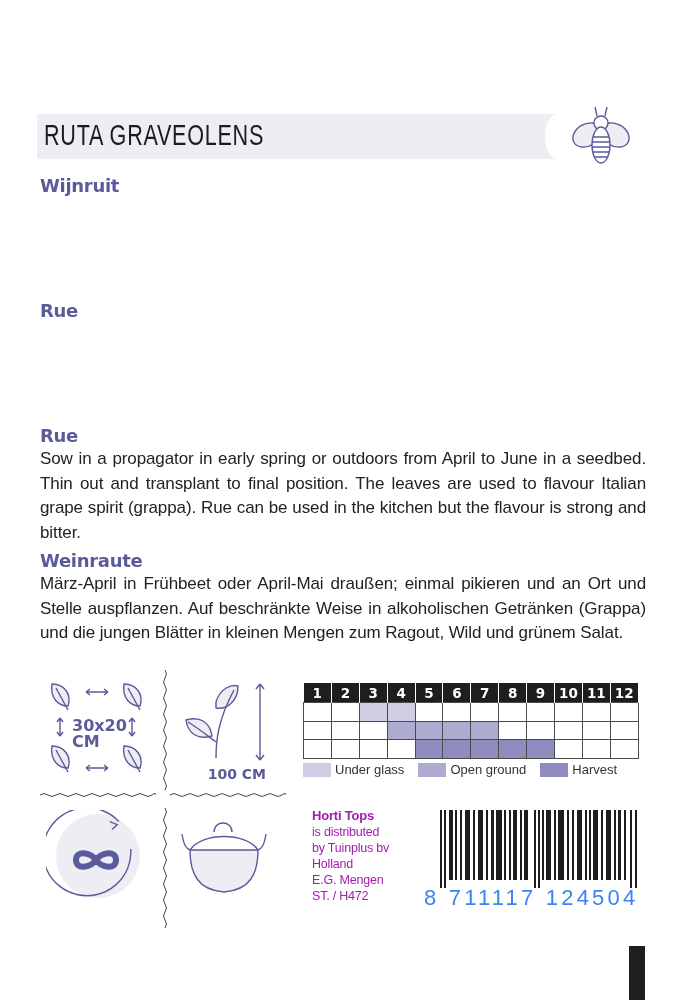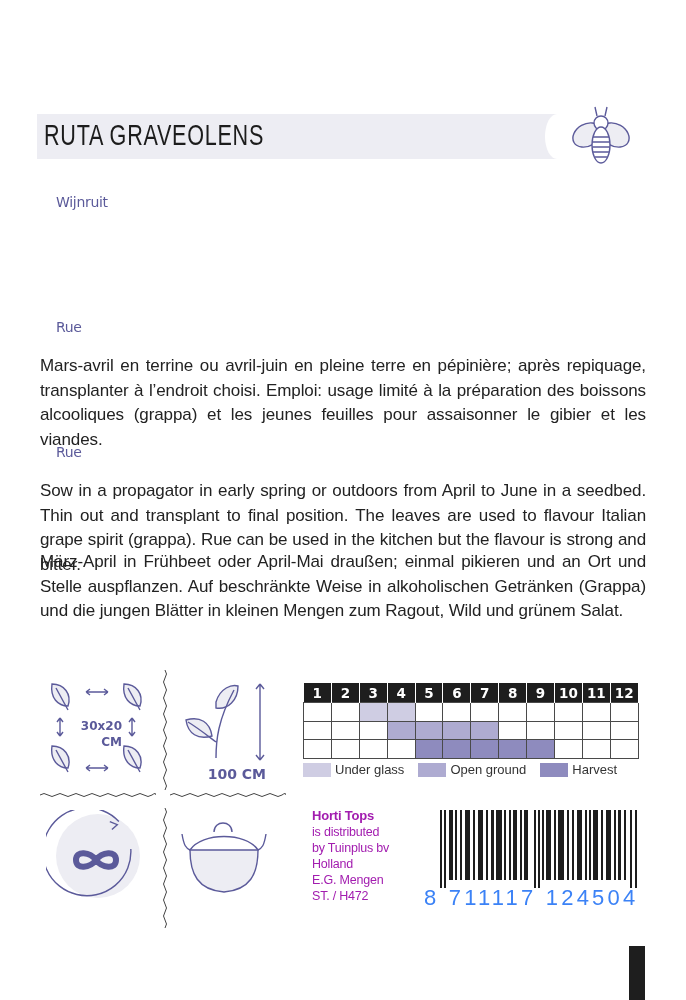--- a/index.html
+++ b/index.html
@@ -9,21 +9,21 @@
   .title-band { position:absolute; left:37px; top:114px; width:520px; height:45px;
                 background:#ededf3; }
   .title-band .curve { position:absolute; right:-12px; top:0; width:24px; height:45px;
                 background:#fff; border-radius:50% 0 0 50%; }
   .title-text { position:absolute; left:44px; top:118px; font-family:"Liberation Sans Narrow","Liberation Sans", sans-serif;
                 font-size:30px; letter-spacing:1px; color:#1c1c1c; transform:scaleX(0.72); transform-origin:left top;
                 font-weight:400; }
   .bee { position:absolute; left:568px; top:103px; width:66px; height:64px; }
 
   .section { position:absolute; left:40px; width:606px; }
-  .section h2 { margin:16px; font-size:14px; font-weight:normal; color:#5b5a9a; line-height:22px; letter-spacing:-0.3px;}
+  .section h2 { margin:0; font-size:18px; font-weight:bold; color:#5b5a9a; line-height:22px; letter-spacing:-0.3px;}
   .section p { margin:0; font-size:17px; line-height:24.5px; text-align:justify; color:#222;
                font-family:"Liberation Sans", sans-serif; letter-spacing:-0.1px; }
   .wavy-v { position:absolute; left:162px; top:670px; width:6px; height:260px; }
   .wavy-h1 { position:absolute; left:40px; top:792px; width:116px; height:6px; }
   .wavy-h2 { position:absolute; left:170px; top:792px; width:116px; height:6px; }
 
   .cal { position:absolute; left:303px; top:683px; border-collapse:collapse; }
   .cal td { width:26.9px; height:17.5px; border:1.3px solid #4a4a4a; padding:0; }
   .cal th { width:26.9px; height:19px; background:#1e1e1e; color:#fff; font-size:13.5px; font-weight:bold;
             border:1.3px solid #fff; border-top:none; border-bottom:none; padding:0; text-align:center; }
@@ -62,27 +62,27 @@
   <ellipse cx="33" cy="20" rx="7" ry="7" fill="#fff"></ellipse>
   <ellipse cx="33" cy="42" rx="9" ry="18" fill="#fff"></ellipse>
   <path d="M25 34 H41 M24.5 39 H41.5 M24.5 44 H41.5 M25 49 H41 M27 54 H39"></path>
 </svg>
 
 <div class="section" style="top:175px;">
   <h2>Wijnruit</h2>
 </div>
 <div class="section" style="top:300px;">
   <h2>Rue</h2>
-  <p>Mars-avril en terrine ou avril-juin en pleine terre en pépinière; après repiquage, transplanter à l’endroit choisi. Emploi: usage limité à la préparation des boissons alcooliques (grappa) et les jeunes feuilles pour assaisonner le gibier et les viandes.</p>
 </div>
 <div class="section" style="top:425px;">
   <h2>Rue</h2>
   <p>Sow in a propagator in early spring or outdoors from April to June in a seedbed. Thin out and transplant to final position. The leaves are used to flavour Italian grape spirit (grappa). Rue can be used in the kitchen but the flavour is strong and bitter.</p>
 </div>
 <div class="section" style="top:550px;">
+  <h2>Weinraute</h2>
   <p>März-April in Frühbeet oder April-Mai draußen; einmal pikieren und an Ort und Stelle auspflanzen. Auf beschränkte Weise in alkoholischen Getränken (Grappa) und die jungen Blätter in kleinen Mengen zum Ragout, Wild und grünem Salat.</p>
 </div>
 
 <svg class="wavy-v" viewBox="0 0 6 260" preserveAspectRatio="none">
   <path d="M3 0 q3 4 0 8 q-3 4 0 8 q3 4 0 8 q-3 4 0 8 q3 4 0 8 q-3 4 0 8 q3 4 0 8 q-3 4 0 8 q3 4 0 8 q-3 4 0 8 q3 4 0 8 q-3 4 0 8 q3 4 0 8 q-3 4 0 8 q3 4 0 8 M3 138 q3 4 0 8 q-3 4 0 8 q3 4 0 8 q-3 4 0 8 q3 4 0 8 q-3 4 0 8 q3 4 0 8 q-3 4 0 8 q3 4 0 8 q-3 4 0 8 q3 4 0 8 q-3 4 0 8 q3 4 0 8 q-3 4 0 8 q3 4 0 8" stroke="#444" stroke-width="1" fill="none"></path>
 </svg>
 <svg class="wavy-h1" viewBox="0 0 116 6" preserveAspectRatio="none">
   <path d="M0 3 q4 -3 8 0 q4 3 8 0 q4 -3 8 0 q4 3 8 0 q4 -3 8 0 q4 3 8 0 q4 -3 8 0 q4 3 8 0 q4 -3 8 0 q4 3 8 0 q4 -3 8 0 q4 3 8 0 q4 -3 8 0 q4 3 8 0 q4 -3 4 0" stroke="#444" stroke-width="1" fill="none"></path>
 </svg>
 <svg class="wavy-h2" viewBox="0 0 116 6" preserveAspectRatio="none">
@@ -95,21 +95,21 @@
     <path d="M80 4 C92 4 100 14 96 26 C86 26 78 18 80 4 Z"></path>
     <path d="M8 66 C20 66 28 76 24 88 C14 88 6 80 8 66 Z"></path>
     <path d="M80 66 C92 66 100 76 96 88 C86 88 78 80 80 66 Z"></path>
   </g>
   <path d="M12 8 L24 30 M84 8 L96 30 M12 70 L24 92 M84 70 L96 92"></path>
   <path d="M42 12 H64 M42 12 l4 -3 M42 12 l4 3 M64 12 l-4 -3 M64 12 l-4 3"></path>
   <path d="M42 88 H64 M42 88 l4 -3 M42 88 l4 3 M64 88 l-4 -3 M64 88 l-4 3"></path>
   <path d="M16 38 V56 M16 38 l-3 4 M16 38 l3 4 M16 56 l-3 -4 M16 56 l3 -4"></path>
   <path d="M88 38 V56 M88 38 l-3 4 M88 38 l3 4 M88 56 l-3 -4 M88 56 l3 -4"></path>
 </svg>
-<div style="position:absolute;left:72px;top:718px;width:50px;text-align:right;color:#5b5a9a;font-weight:bold;font-size:12px;line-height:16px;">
+<div style="position:absolute;left:72px;top:718px;width:50px;text-align:left;color:#5b5a9a;font-weight:bold;font-size:16px;line-height:16px;">
   <div>30x20</div>
   <div>CM</div>
 </div>
 
 <svg style="position:absolute;left:180px;top:680px;width:90px;height:82px;" viewBox="0 0 90 82" fill="none" stroke="#5b5a9a" stroke-width="1.4">
   <path d="M36 22 C40 8 52 4 58 6 C58 20 48 30 36 28 Z" fill="#ededf3"></path>
   <path d="M6 40 C20 36 30 42 32 56 C18 60 8 54 6 40 Z" fill="#ededf3"></path>
   <path d="M36 78 C36 60 38 40 54 10 M36 62 C28 56 18 48 8 42"></path>
   <path d="M80 4 V80 M80 4 l-4 5 M80 4 l4 5 M80 80 l-4 -5 M80 80 l4 -5"></path>
 </svg>

